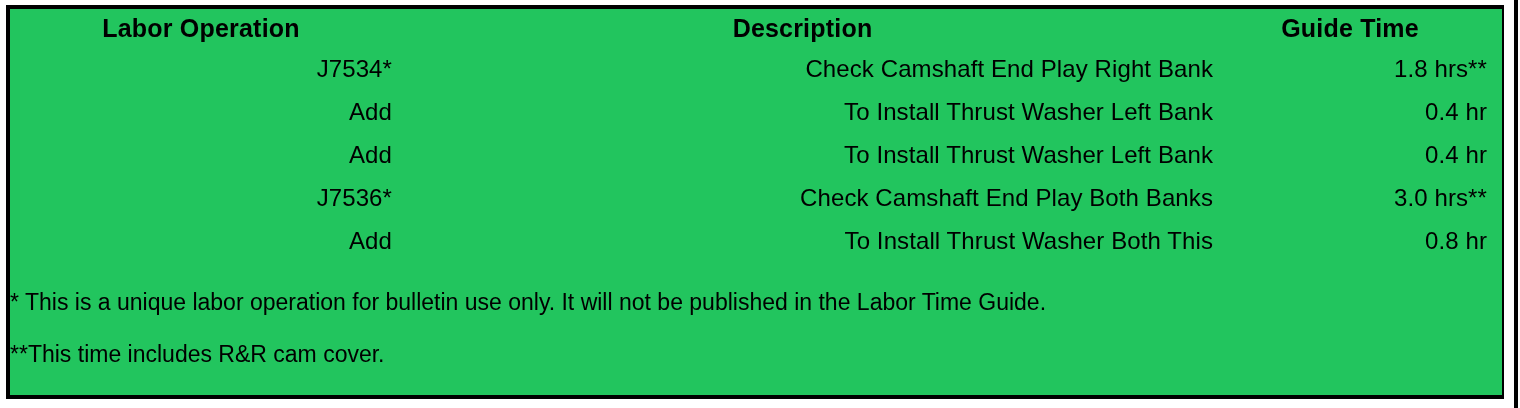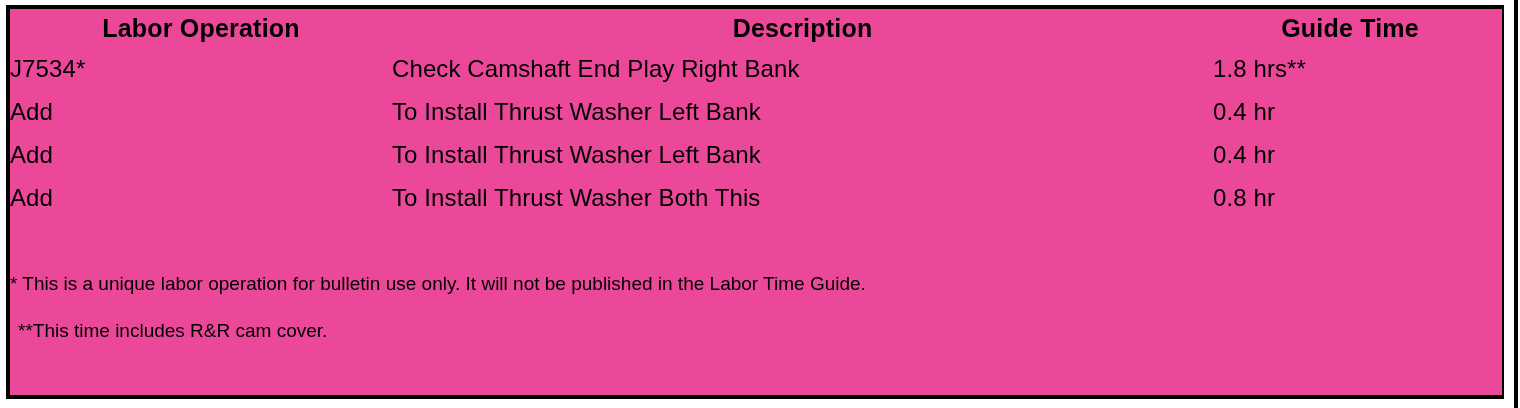--- a/index.html
+++ b/index.html
@@ -50,21 +50,21 @@
     height: 100%;
     border-collapse: collapse;
     table-layout: fixed;
   }
 
   table.grid td, table.grid th {
     border: 0;
     padding: 0;
     margin: 0;
     vertical-align: middle;
-    background: #ec4899;
+    background: #22c55e;
   }
 
   
   col.c-op    { width: 382px; }
   col.c-desc  { width: 821px; }
   col.c-time  { width: 274px; }
   col.c-blank { width: 15px;  }
 
   
   .vsep-r { border-right: 3px solid #000000; }
@@ -76,47 +76,46 @@
   .hdr-cell {
     height: 38px;
     text-align: center;
     font-weight: bold;
     font-size: 25px;
     letter-spacing: 0.2px;
   }
 
   .data-cell {
     height: 43px;
-    text-align: left;
+    text-align: right;
     font-weight: normal;
     font-size: 24px;
     letter-spacing: 0.1px;
   }
 
   .cell-text {
     display: block;
     line-height: 1.05;
     white-space: nowrap;
   }
 
   
   .note-cell {
     text-align: left;
     vertical-align: top;
     padding: 6px 8px 4px 6px;
   }
   .note-line {
     display: block;
-    font-size: 19px;
+    font-size: 23px;
     line-height: 1.12;
     white-space: nowrap;
   }
   .note-line.second {
     margin-top: 26px;
-    margin-left: 8px;
   }
 </style>
 </head>
 <body>
 
 <div id="page">
 
   <div id="page-margin-rule"></div>
 
   <div id="labor-table">
@@ -184,20 +183,34 @@
             <span class="cell-text">To Install Thrust Washer Left Bank</span>
           </td>
           <td class="data-cell vsep-r hsep-b">
             <span class="cell-text">0.4 hr</span>
           </td>
           <td class="data-cell hsep-b">
             <span class="cell-text"></span>
           </td>
         </tr>
 
+        <tr class="data-row">
+          <td class="data-cell vsep-r hsep-b">
+            <span class="cell-text">J7536*</span>
+          </td>
+          <td class="data-cell vsep-r hsep-b">
+            <span class="cell-text">Check Camshaft End Play Both Banks</span>
+          </td>
+          <td class="data-cell vsep-r hsep-b">
+            <span class="cell-text">3.0 hrs**</span>
+          </td>
+          <td class="data-cell hsep-b">
+            <span class="cell-text"></span>
+          </td>
+        </tr>
 
         <tr class="data-row">
           <td class="data-cell vsep-r hsep-b">
             <span class="cell-text">Add</span>
           </td>
           <td class="data-cell vsep-r hsep-b">
             <span class="cell-text">To Install Thrust Washer Both This</span>
           </td>
           <td class="data-cell vsep-r hsep-b">
             <span class="cell-text">0.8 hr</span>

